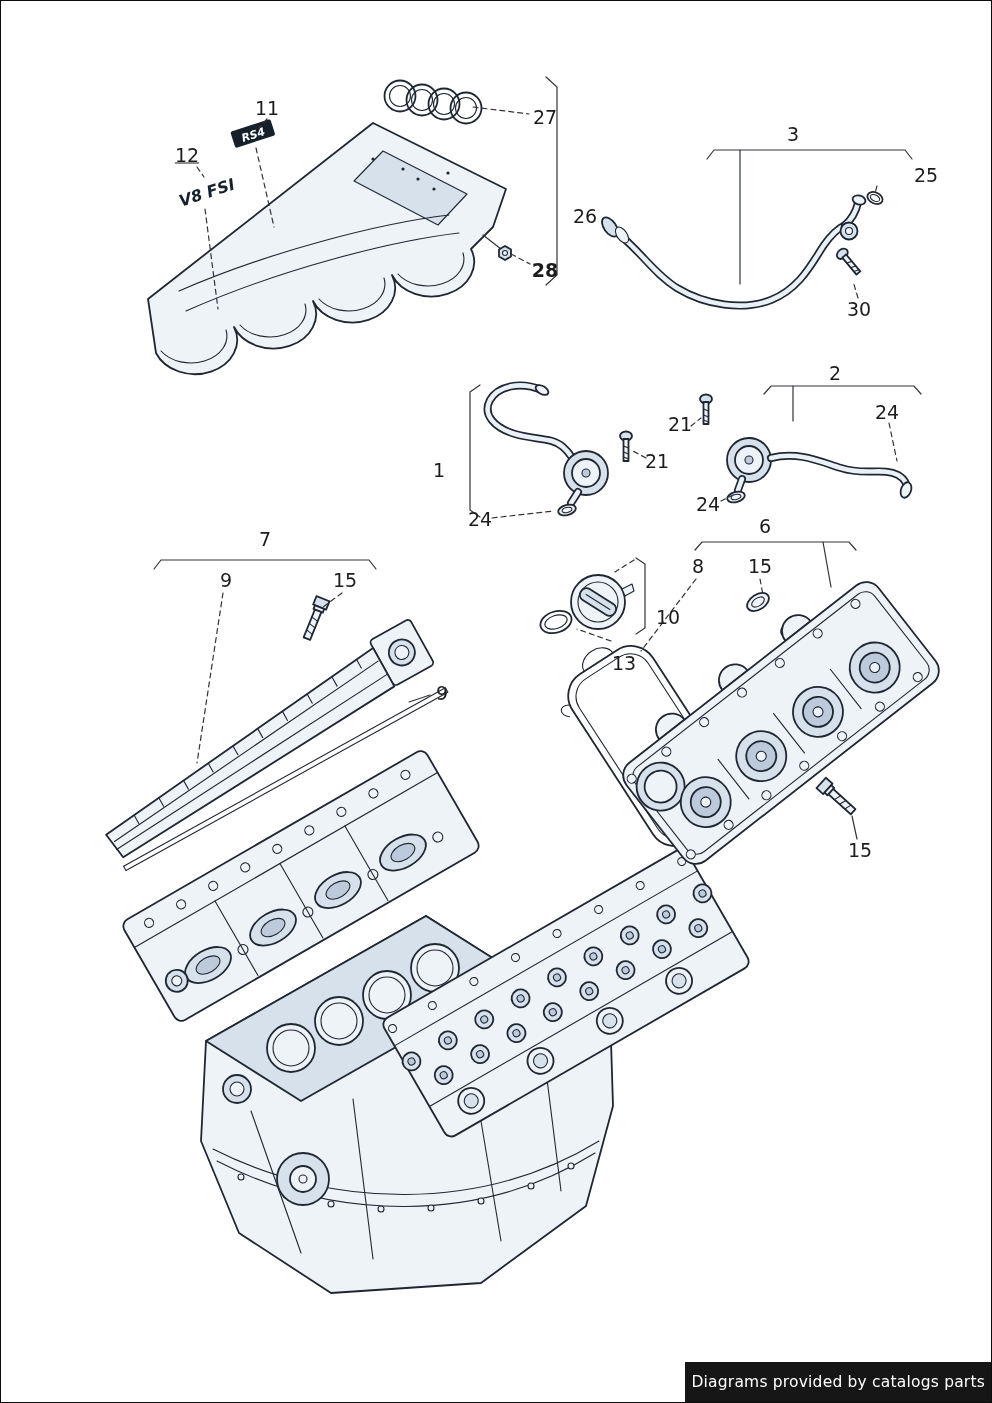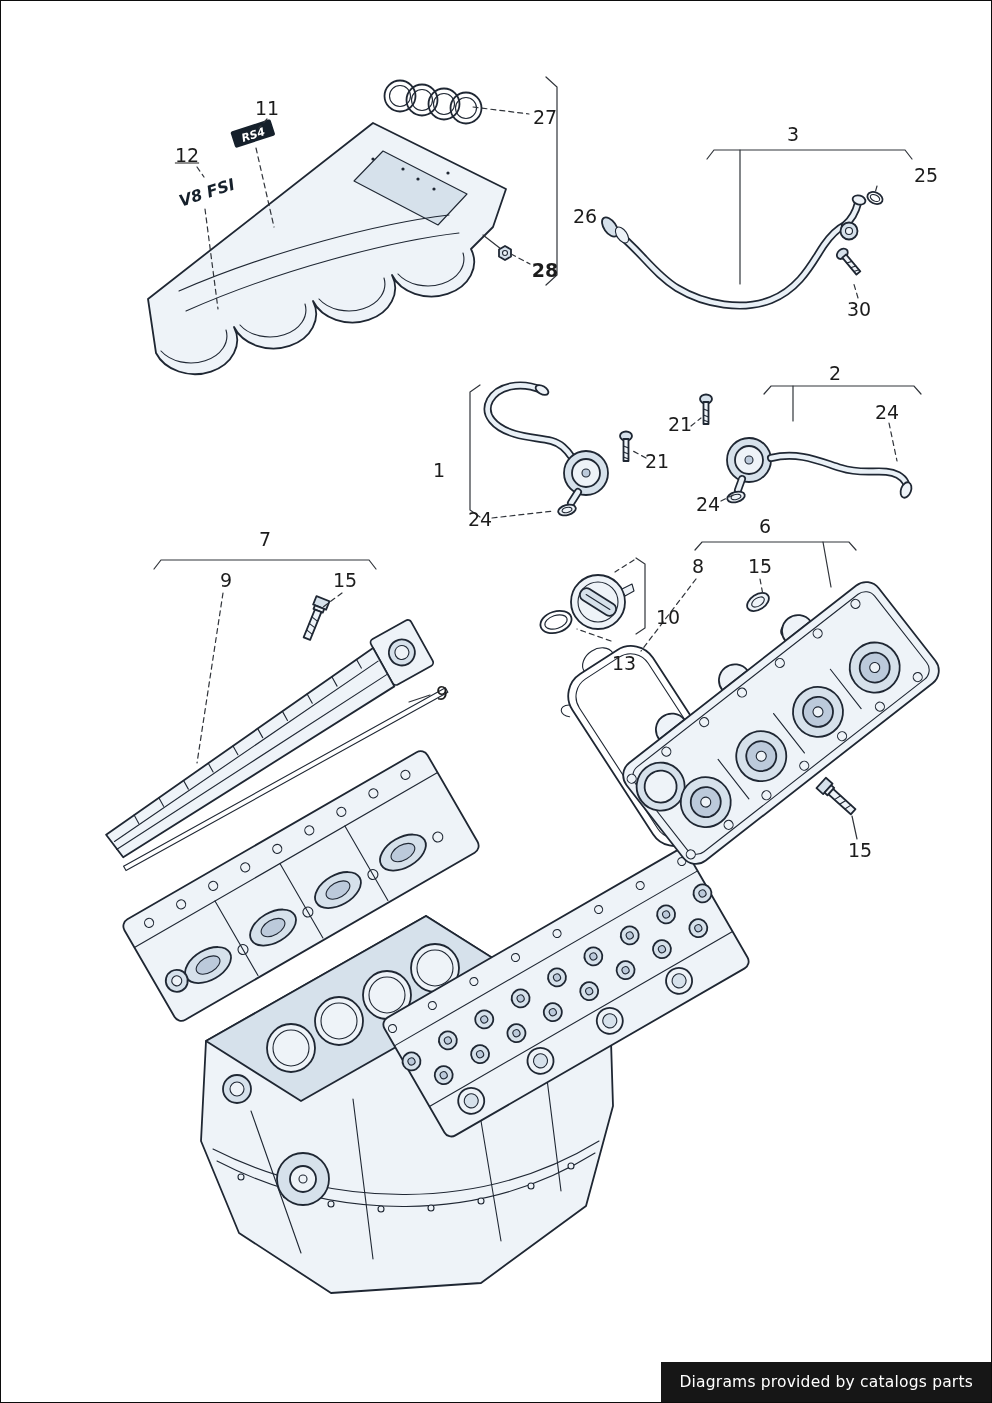--- a/index.html
+++ b/index.html
@@ -8,21 +8,21 @@
   }
   *{margin:0;padding:0;box-sizing:border-box;}
   body{background:#9aa0a6;font-family:"DejaVu Sans",sans-serif;}
   .page{position:relative;width:992px;height:1403px;background:var(--page-bg);
         border:1px solid #0c0c0c;overflow:hidden;margin:0 auto;}
   svg.diagram{position:absolute;left:0;top:0;}
   .callout-layer{position:absolute;left:0;top:0;width:100%;height:100%;pointer-events:none;}
   .callout{position:absolute;transform:translate(-50%,-50%);font-size:19px;line-height:1;
            color:var(--callout);font-family:"DejaVu Sans",sans-serif;}
   .footer{position:absolute;right:0;bottom:0;height:40px;min-width:285px;background:var(--footer-bg);
-          color:var(--footer-tx);display:flex;align-items:center;padding:0 18px;
+          color:var(--footer-tx);display:flex;align-items:center;padding:0 6px;
           font-size:15.5px;letter-spacing:.2px;}
   
   .ln{fill:none;stroke:var(--ink);stroke-width:1.8;stroke-linejoin:round;stroke-linecap:round;}
   .thin{stroke-width:1.1;}
   .fl{fill:var(--fill-l);}
   .fm{fill:var(--fill-m);}
   .fd{fill:var(--fill-d);}
   .lead{fill:none;stroke:#30343a;stroke-width:1.2;stroke-linecap:round;}
   .dash{stroke-dasharray:5 4;}
   .tube{fill:none;stroke:var(--ink);stroke-width:8;stroke-linecap:round;}

